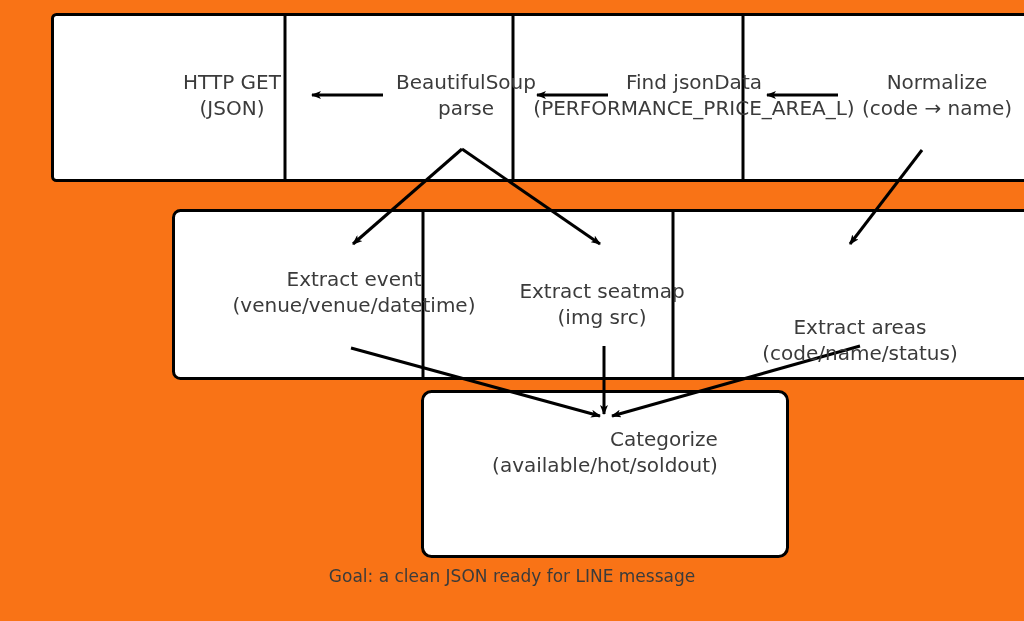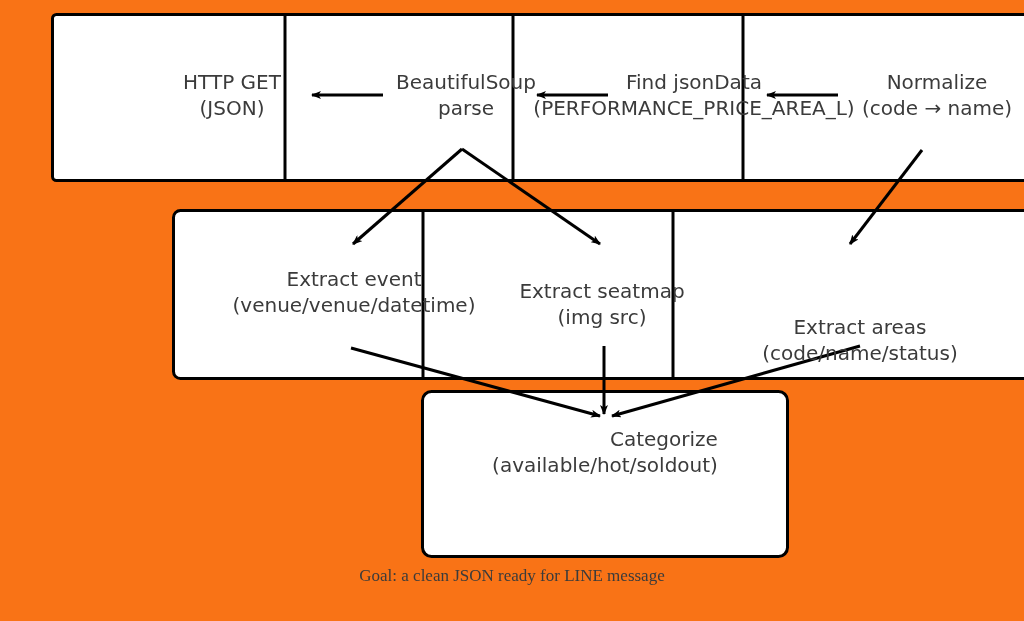--- a/index.html
+++ b/index.html
@@ -132,15 +132,15 @@
   <div class="node-label lbl-c" style="left:860px; top:266px;margin-top:48px;">
     <span class="line1">Extract areas</span>
     <span class="line2">(code/name/status)</span>
   </div>
 
   <div class="node-label lbl-c" style="left:605px; top:426px;text-align:right;">
     <span class="line1">Categorize</span>
     <span class="line2">(available/hot/soldout)</span>
   </div>
 
-  <div class="caption" style="top:565px;font-family:Liberation Serif, serif;">Goal: a clean JSON ready for LINE message</div>
+  <div class="caption" style="top:565px;">Goal: a clean JSON ready for LINE message</div>
 
 </div>
 
 </body></html>

